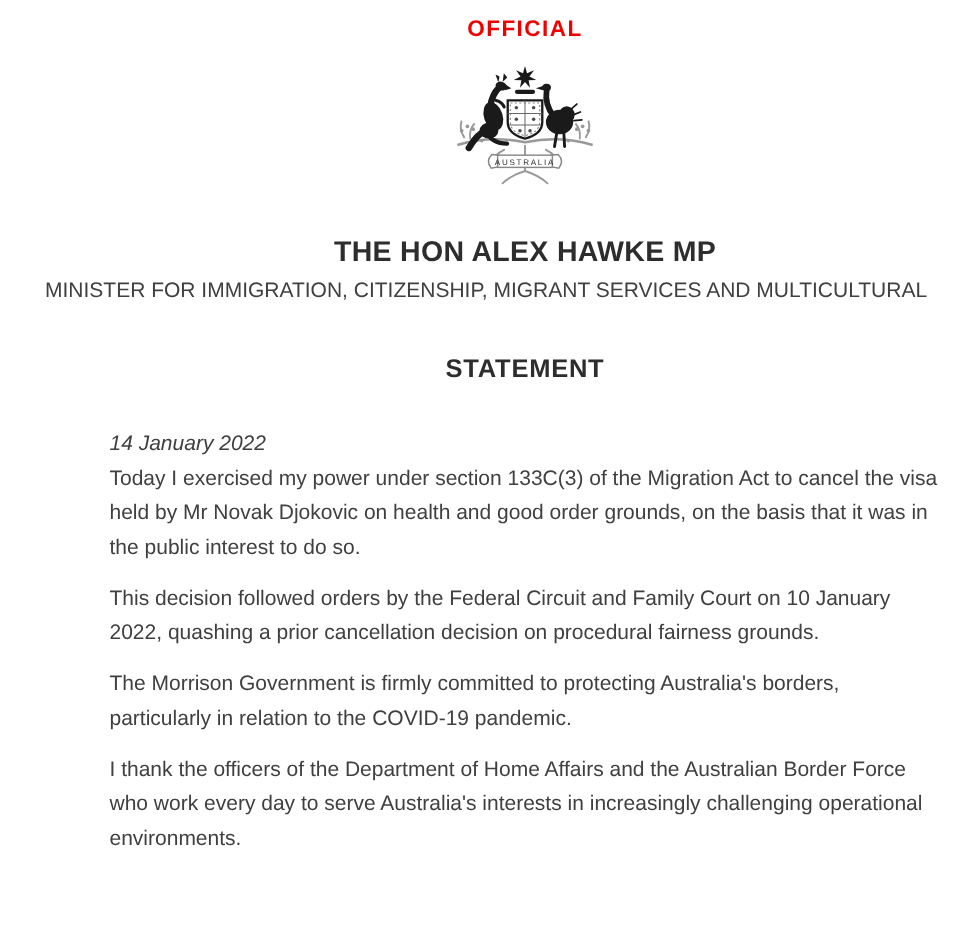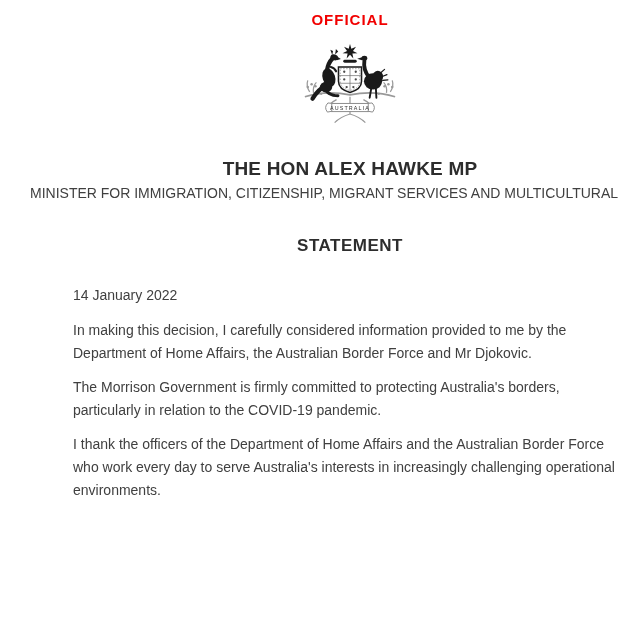--- a/index.html
+++ b/index.html
@@ -47,21 +47,21 @@
     color:#2d2d2d;
   }
   .content {
     margin-top:28px;
     padding:0 40px 0 43px;
     font-size:14px;
     line-height:23px;
     color:#404040;
   }
   .content p { margin:0 0 11px 0; }
-  .content p.date { margin-bottom:12px; }
+  .content p.date { margin-bottom:0;font-style:italic; }
 </style>
 </head>
 <body>
 
 <div class="page">
 
   <div class="official">OFFICIAL</div>
 
   <div class="crest-wrap">
     <svg width="116" height="96" viewBox="0 0 120 100" xmlns="http://www.w3.org/2000/svg">
@@ -137,18 +137,19 @@
   <h1 class="name">THE HON ALEX HAWKE MP</h1>
 
   <div class="subtitle">
     <div>MINISTER FOR IMMIGRATION, CITIZENSHIP, MIGRANT SERVICES AND MULTICULTURAL</div>
   </div>
 
   <h2 class="stmt">STATEMENT</h2>
 
   <div class="content">
     <p class="date">14 January 2022</p>
-    <p>In making this decision, I carefully considered information provided to me by the Department of Home Affairs, the Australian Border Force and Mr Djokovic.</p>
+    <p>Today I exercised my power under section 133C(3) of the Migration Act to cancel the visa held by Mr Novak Djokovic on health and good order grounds, on the basis that it was in the public interest to do so.</p>
+    <p>This decision followed orders by the Federal Circuit and Family Court on 10 January 2022, quashing a prior cancellation decision on procedural fairness grounds.</p>
     <p>The Morrison Government is firmly committed to protecting Australia's borders, particularly in relation to the COVID-19 pandemic.</p>
     <p>I thank the officers of the Department of Home Affairs and the Australian Border Force who work every day to serve Australia's interests in increasingly challenging operational environments.</p>
   </div>
 
 </div>
 
 </body></html>

